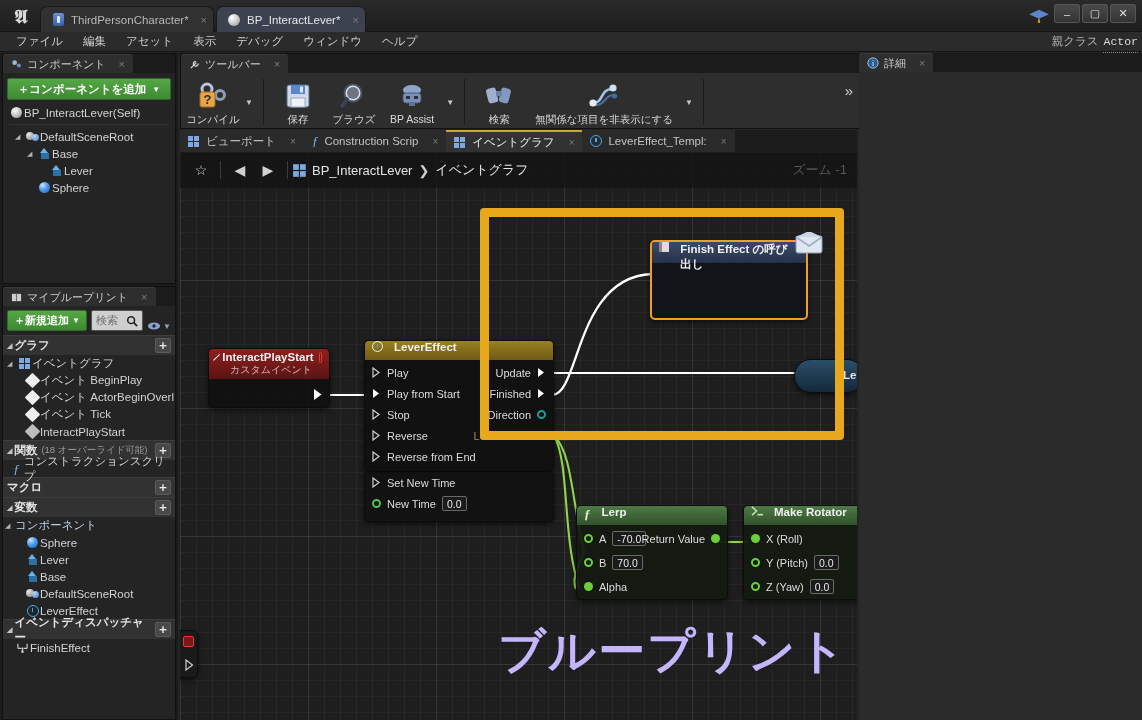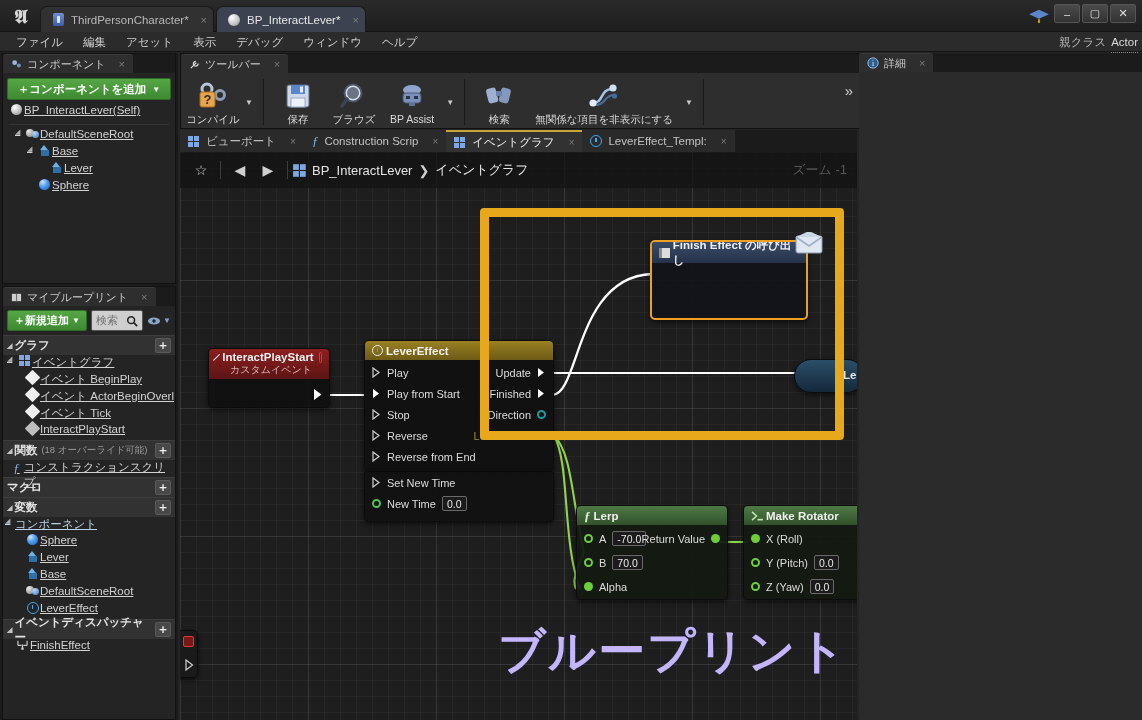--- a/index.html
+++ b/index.html
@@ -35,21 +35,21 @@
     background:radial-gradient(circle at 33% 30%, #ffffff 0%, #d2d2d2 45%, #8f8f8f 100%); }
 
   .wincontrols { position:absolute; right:6px; top:4px; display:flex; gap:2px; }
   .wbtn { width:26px; height:19px; border:1px solid #555; border-radius:2px;
     background:linear-gradient(#4a4a4a,#333); display:flex; align-items:center;
     justify-content:center; color:#e0e0e0; font-size:11px; }
   .grad-icon { position:absolute; right:92px; top:7px; width:22px; height:18px; }
 
   
   .menubar { position:absolute; left:0; top:32px; width:1142px; height:20px;
-    background:#2b2b2b; border-bottom:1px solid #151515; display:flex; align-items:center; padding-left:6px; }
+    background:#2b2b2b; border-bottom:1px solid #151515; display:flex; align-items:center; padding-left:6px;font-family:Liberation Mono, monospace; }
   .menuitem { padding:0 10px; height:20px; line-height:20px; font-size:11.5px; color:#cfcfcf; }
   .parentclass { position:absolute; right:4px; top:0; height:20px; line-height:20px;
     font-size:11.5px; color:#b4b4b4; display:flex; align-items:center; gap:5px; }
   .parentclass .link { color:#d9d9d9; border-bottom:1px dotted #888; }
 
   
   .paneltab-row { height:19px; background:#1b1b1b; display:flex; align-items:stretch; }
   .paneltab { display:flex; align-items:center; gap:5px; padding:0 8px;
     background:#2e2e2e; border-top:1px solid #3a3a3a; color:#cdcdcd; font-size:11px;
     border-radius:3px 3px 0 0; }
@@ -58,21 +58,21 @@
 
   
   .leftcol { position:absolute; left:0; top:53px; width:178px; height:667px; background:#1b1b1b; }
   .comp-panel { position:absolute; left:2px; top:0; width:174px; height:231px;
     background:#242424; border:1px solid #111; }
   .panel-body { background:#242424; }
   .green-btn { margin:5px 4px 4px 4px; height:22px; background:linear-gradient(#55a745,#3d8a31);
     border:1px solid #2e6b26; border-radius:2px; color:#fff; font-weight:bold; font-size:11.5px;
     display:flex; align-items:center; justify-content:center; gap:2px; }
   .green-btn .caret { margin-left:4px; font-size:8px; }
-  .treeitem { height:17px; display:flex; align-items:flex-start; font-size:11.5px; color:#d2d2d2;text-decoration:underline; }
+  .treeitem { height:17px; display:flex; align-items:center; font-size:11.5px; color:#d2d2d2; }
   .treeitem .arr { width:10px; color:#b0b0b0; font-size:7px; }
   .treeitem .ti { width:15px; display:flex; align-items:center; justify-content:center; }
   .hr-sep { height:1px; background:#343434; margin:3px 6px; }
   .ico-sphere-sm { width:11px; height:11px; border-radius:50%;
     background:radial-gradient(circle at 33% 28%, #fff 0%, #ccc 45%, #858585 100%); }
   .ico-sphere-blue { width:11px; height:11px; border-radius:50%;
     background:radial-gradient(circle at 33% 28%, #cfe4ff 0%, #4a9bef 45%, #1d5fb5 100%); }
   .ico-scene { width:13px; height:11px; position:relative; }
   .ico-scene::before{content:"";position:absolute;left:0;top:1px;width:8px;height:8px;border-radius:50%;
     background:radial-gradient(circle at 30% 25%,#eaeaea,#7e7e7e);}
@@ -80,21 +80,21 @@
     background:radial-gradient(circle at 30% 25%,#bcd8f5,#3a7fc4);}
   .ico-mesh { width:11px; height:11px; position:relative; }
   .ico-mesh::before{content:"";position:absolute;left:1px;top:0;border-left:4.5px solid transparent;
     border-right:4.5px solid transparent;border-bottom:5px solid #6fb2e8;}
   .ico-mesh::after{content:"";position:absolute;left:1.5px;top:5px;width:8px;height:6px;background:#2f6fa8;}
   .ico-clock { width:12px; height:12px; border-radius:50%; border:1.6px solid #3fa9f5; position:relative; }
   .ico-clock::after{content:"";position:absolute;left:4px;top:2px;width:1.4px;height:4px;background:#3fa9f5;}
 
   .mybp-panel { position:absolute; left:2px; top:233px; width:174px; height:434px;
     background:#242424; border:1px solid #111; }
-  .searchrow { display:flex; align-items:center; gap:4px; margin:4px; }
+  .searchrow { display:flex; align-items:flex-end; gap:4px; margin:4px; }
   .searchrow .gbtn { height:21px; padding:0 6px; background:linear-gradient(#55a745,#3d8a31);
     border:1px solid #2e6b26; border-radius:2px; color:#fff; font-weight:bold; font-size:11px;
     display:flex; align-items:center; gap:3px; }
   .searchbox { flex:1; height:21px; background:#cfcfcf; border:1px solid #555; border-radius:2px;
     display:flex; align-items:center; justify-content:space-between; padding:0 4px; color:#6f6f6f; font-size:11px; }
   .eye { color:#8aa4c8; font-size:12px; display:flex; align-items:center; gap:2px; }
   .section-hdr { height:20px; background:#323232; display:flex; align-items:center;
     padding:0 4px; font-size:11.5px; color:#e2e2e2; font-weight:bold; border-top:1px solid #3d3d3d; }
   .section-hdr .arr { font-size:7px; color:#c5c5c5; margin-right:2px; }
   .section-hdr .sub { font-weight:normal; font-size:9.5px; color:#9a9a9a; margin-left:4px; }
@@ -147,21 +147,21 @@
   .bc-div { width:1px; height:18px; background:#3c3c3c; margin:0 4px; }
   .bc-text { font-size:13px; color:#e4e4e4; display:flex; align-items:center; gap:6px; }
   .zoomlbl { margin-left:auto; margin-right:10px; font-size:13px; color:#585858; }
 
   .watermark { position:absolute; left:318px; top:468px; font-size:47px; color:#c4b5fd;
     font-weight:bold; letter-spacing:2px; white-space:nowrap; }
 
   
   .node { position:absolute; border-radius:5px; background:#101010e0;
     border:1px solid #0c0c0c; box-shadow:0 2px 5px rgba(0,0,0,.6); overflow:hidden; }
-  .node-hdr { height:19px; display:flex; align-items:center; gap:3px; padding:0 7px;
+  .node-hdr { height:19px; display:flex; gap:11px; padding:0 7px;
     font-size:11.5px; color:#f0f0f0; font-weight:bold; }
   .pinrow { height:21px; display:flex; align-items:center; font-size:11px; color:#dcdcdc; }
   .pin-in { padding-left:7px; gap:6px; }
   .pin-out { padding-right:7px; gap:6px; }
   .val-box { background:#1b1b1b; border:1px solid #6a6a6a; border-radius:2px;
     padding:0 4px; height:15px; line-height:14px; font-size:10.5px; color:#e8e8e8; min-width:24px; text-align:center;}
   .dot { width:9px; height:9px; border-radius:50%; }
   .ring { width:9px; height:9px; border-radius:50%; border:2px solid; box-sizing:border-box; }
 
   .hl-rect { position:absolute; border:9px solid #e8a81c; border-radius:4px; }

